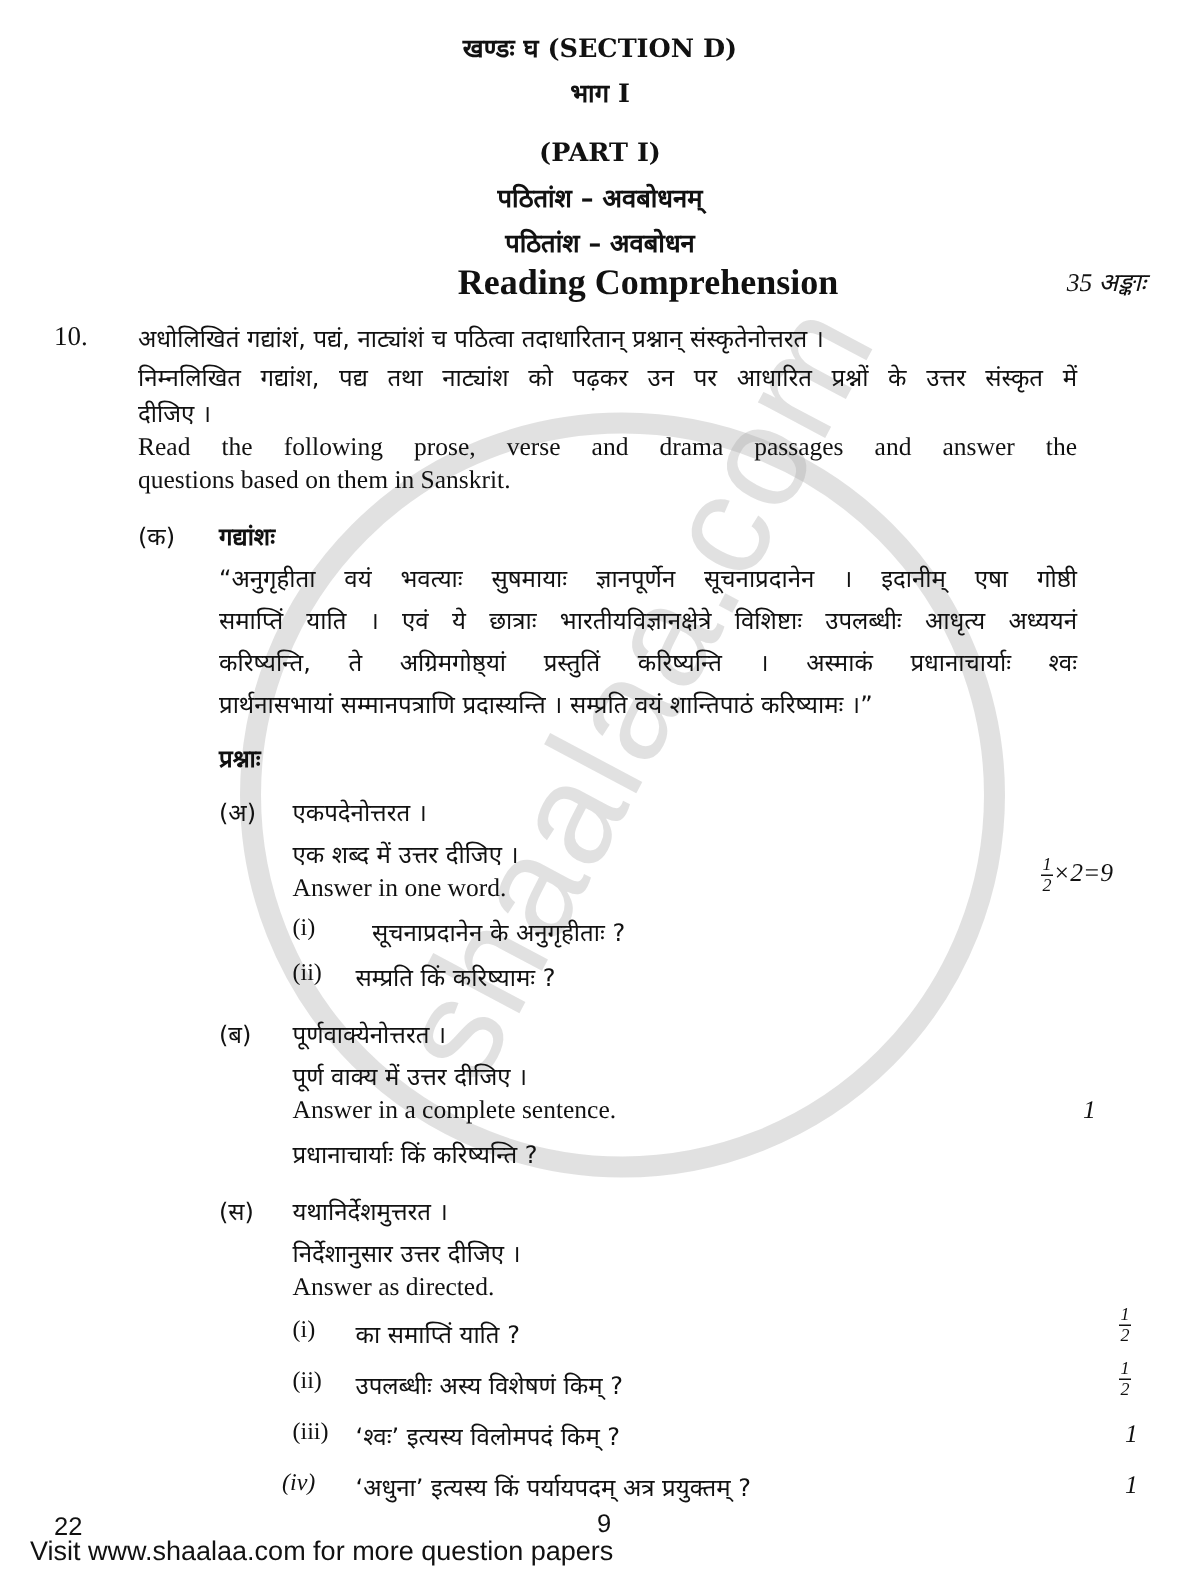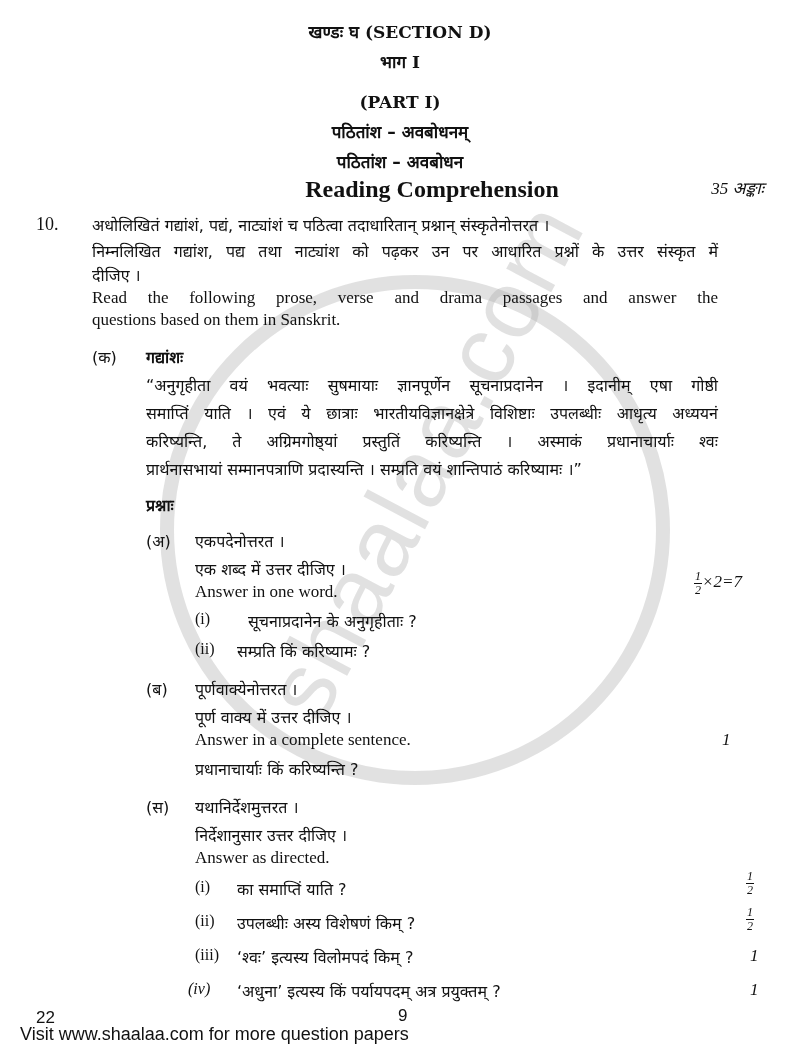--- a/index.html
+++ b/index.html
@@ -59,21 +59,21 @@
 <div class="abs dev line justify" style="left:146px; top:402px; width:572px;">समाप्तिं याति । एवं ये छात्राः भारतीयविज्ञानक्षेत्रे विशिष्टाः उपलब्धीः आधृत्य अध्ययनं</div>
 <div class="abs dev line justify" style="left:146px; top:430px; width:572px;">करिष्यन्ति, ते अग्रिमगोष्ठ्यां प्रस्तुतिं करिष्यन्ति । अस्माकं प्रधानाचार्याः श्वः</div>
 <div class="abs dev line" style="left:146px; top:458px;">प्रार्थनासभायां सम्मानपत्राणि प्रदास्यन्ति । सम्प्रति वयं शान्तिपाठं करिष्यामः ।”</div>
 <div class="abs dev line" style="left:146px; top:494px; font-weight:bold;">प्रश्नाः</div>
 
 <div class="abs dev line" style="left:146px; top:530px;">(अ)</div>
 <div class="abs dev line" style="left:195px; top:530px;">एकपदेनोत्तरत ।</div>
 <div class="abs dev line" style="left:195px; top:558px;">एक शब्द में उत्तर दीजिए ।</div>
 <div class="abs eng line" style="left:195px; top:582px; font-size:17px;">Answer in one word.</div>
 <div class="abs marks" style="left:694px; top:570px;">
-  <span class="frac"><span class="num">1</span><span class="den">2</span></span><span>×2=7</span>
+  <span class="frac"><span class="num">1</span><span class="den">2</span></span><span>×2=9</span>
 </div>
 <div class="abs eng line" style="left:195px; top:610px;">(i)</div>
 <div class="abs dev line" style="left:237px; top:610px;margin-left:11px;">सूचनाप्रदानेन के अनुगृहीताः ?</div>
 <div class="abs eng line" style="left:195px; top:640px;">(ii)</div>
 <div class="abs dev line" style="left:237px; top:640px;">सम्प्रति किं करिष्यामः ?</div>
 
 <div class="abs dev line" style="left:146px; top:678px;">(ब)</div>
 <div class="abs dev line" style="left:195px; top:678px;">पूर्णवाक्येनोत्तरत ।</div>
 <div class="abs dev line" style="left:195px; top:706px;">पूर्ण वाक्य में उत्तर दीजिए ।</div>
 <div class="abs eng line" style="left:195px; top:730px; font-size:17px;">Answer in a complete sentence.</div>

